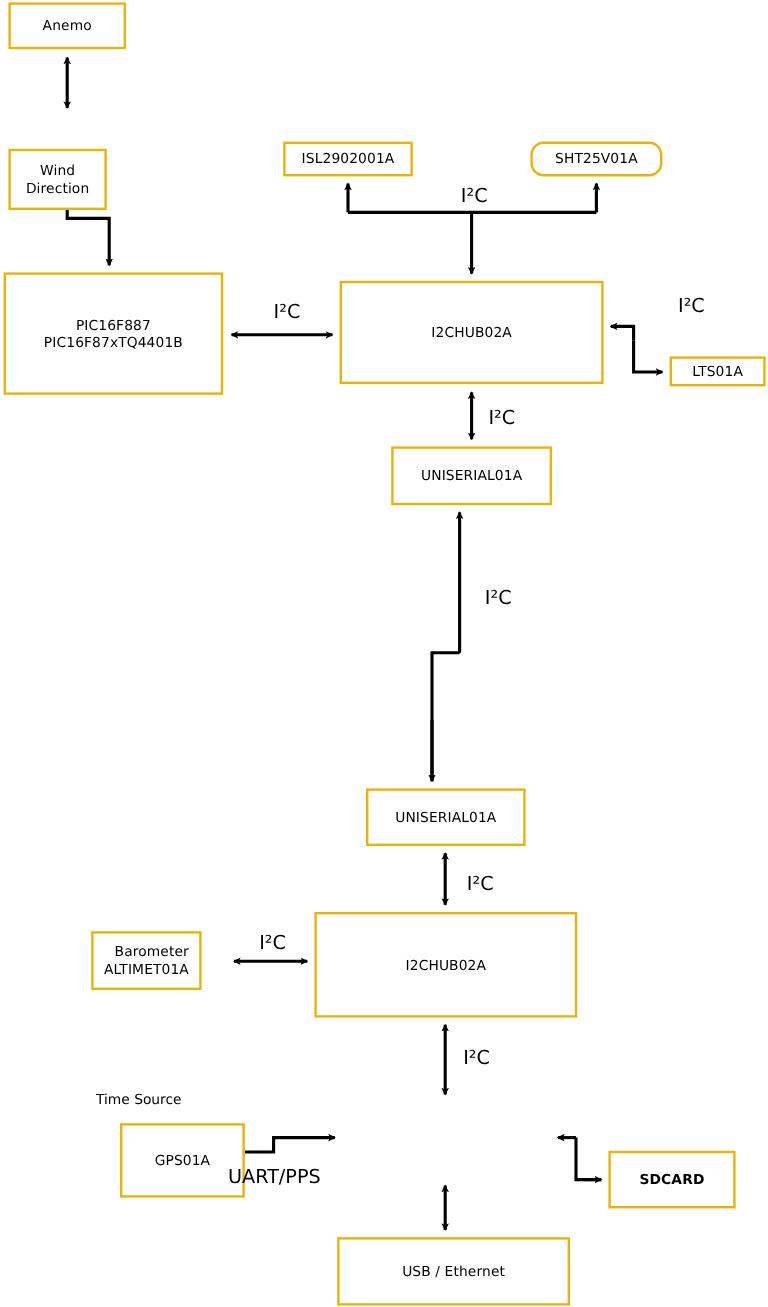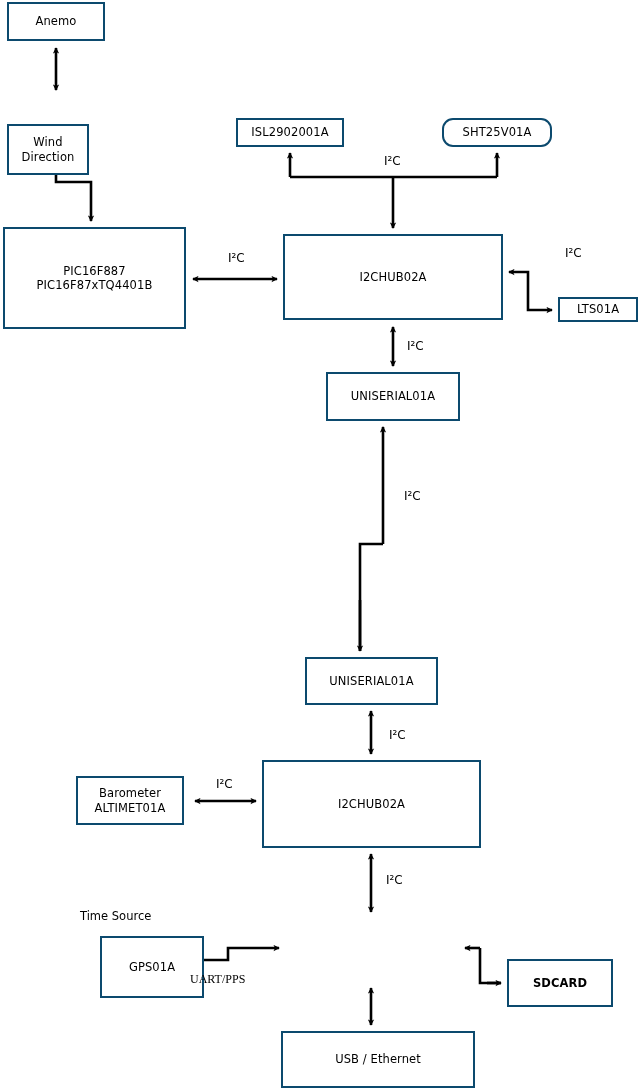--- a/index.html
+++ b/index.html
@@ -21,37 +21,37 @@
     position: absolute;
     left: 0;
     top: 0;
     width: 640px;
     height: 1089px;
     pointer-events: none;
   }
   .node {
     position: absolute;
     box-sizing: border-box;
-    border: 2px solid #0c4a6e;
+    border: 2px solid #eab308;
     background: #ffffff;
     display: flex;
     align-items: center;
     justify-content: center;
     text-align: center;
     color: #000000;
     font-size: 11.5px;
     line-height: 1.25;
     letter-spacing: 0.1px;
     z-index: 2;
     white-space: pre-line;
   }
   .edge-label {
     position: absolute;
     color: #000000;
-    font-size: 12px;
+    font-size: 16px;
     line-height: 1;
     white-space: nowrap;
     z-index: 3;
   }
   .free-label {
     position: absolute;
     color: #000000;
     font-size: 11.5px;
     line-height: 1;
     white-space: nowrap;
@@ -113,32 +113,32 @@
   <div class="node" style="left: 7px; top: 96px; width: 82px; height: 51px; margin-top: 28px;">Wind
 Direction</div>
   <div class="node" style="left: 3px; top: 227px; width: 183px; height: 102px;">PIC16F887
 PIC16F87xTQ4401B</div>
   <div class="node" style="left: 236px; top: 118px; width: 108px; height: 29px;">ISL2902001A</div>
   <div class="node" style="left: 442px; top: 118px; width: 110px; height: 29px; border-radius: 11px;">SHT25V01A</div>
   <div class="node" style="left: 283px; top: 234px; width: 220px; height: 86px;">I2CHUB02A</div>
   <div class="node" style="left: 558px; top: 297px; width: 80px; height: 25px;">LTS01A</div>
   <div class="node" style="left: 326px; top: 372px; width: 134px; height: 49px;">UNISERIAL01A</div>
   <div class="node" style="left: 305px; top: 657px; width: 133px; height: 48px;">UNISERIAL01A</div>
-  <div class="node" style="left: 76px; top: 776px; width: 108px; height: 49px;">Barometer
+  <div class="node" style="left: 76px; top: 776px; width: 92px; height: 49px; text-align: right;">Barometer
 ALTIMET01A</div>
   <div class="node" style="left: 262px; top: 760px; width: 219px; height: 88px;">I2CHUB02A</div>
   <div class="node" style="left: 68px; top: 936px; width: 104px; height: 62px; margin-left: 32px;">GPS01A</div>
   <div class="node" style="left: 507px; top: 959px; width: 106px; height: 48px; font-weight: bold;">SDCARD</div>
   <div class="node" style="left: 281px; top: 1031px; width: 194px; height: 57px;">USB / Ethernet</div>
 
   <div class="edge-label" style="left: 228px; top: 252px;">I²C</div>
   <div class="edge-label" style="left: 384px; top: 155px;">I²C</div>
   <div class="edge-label" style="left: 565px; top: 247px;">I²C</div>
   <div class="edge-label" style="left: 407px; top: 340px;">I²C</div>
   <div class="edge-label" style="left: 404px; top: 490px;">I²C</div>
   <div class="edge-label" style="left: 389px; top: 729px;">I²C</div>
   <div class="edge-label" style="left: 216px; top: 778px;">I²C</div>
   <div class="edge-label" style="left: 386px; top: 874px;">I²C</div>
-  <div class="edge-label" style="left: 190px; top: 973px; font-family: Liberation Serif, serif;">UART/PPS</div>
+  <div class="edge-label" style="left: 190px; top: 973px;">UART/PPS</div>
 
   <div class="free-label" style="left: 80px; top: 911px;">Time Source</div>
 
 </div>
 
 </body></html>

